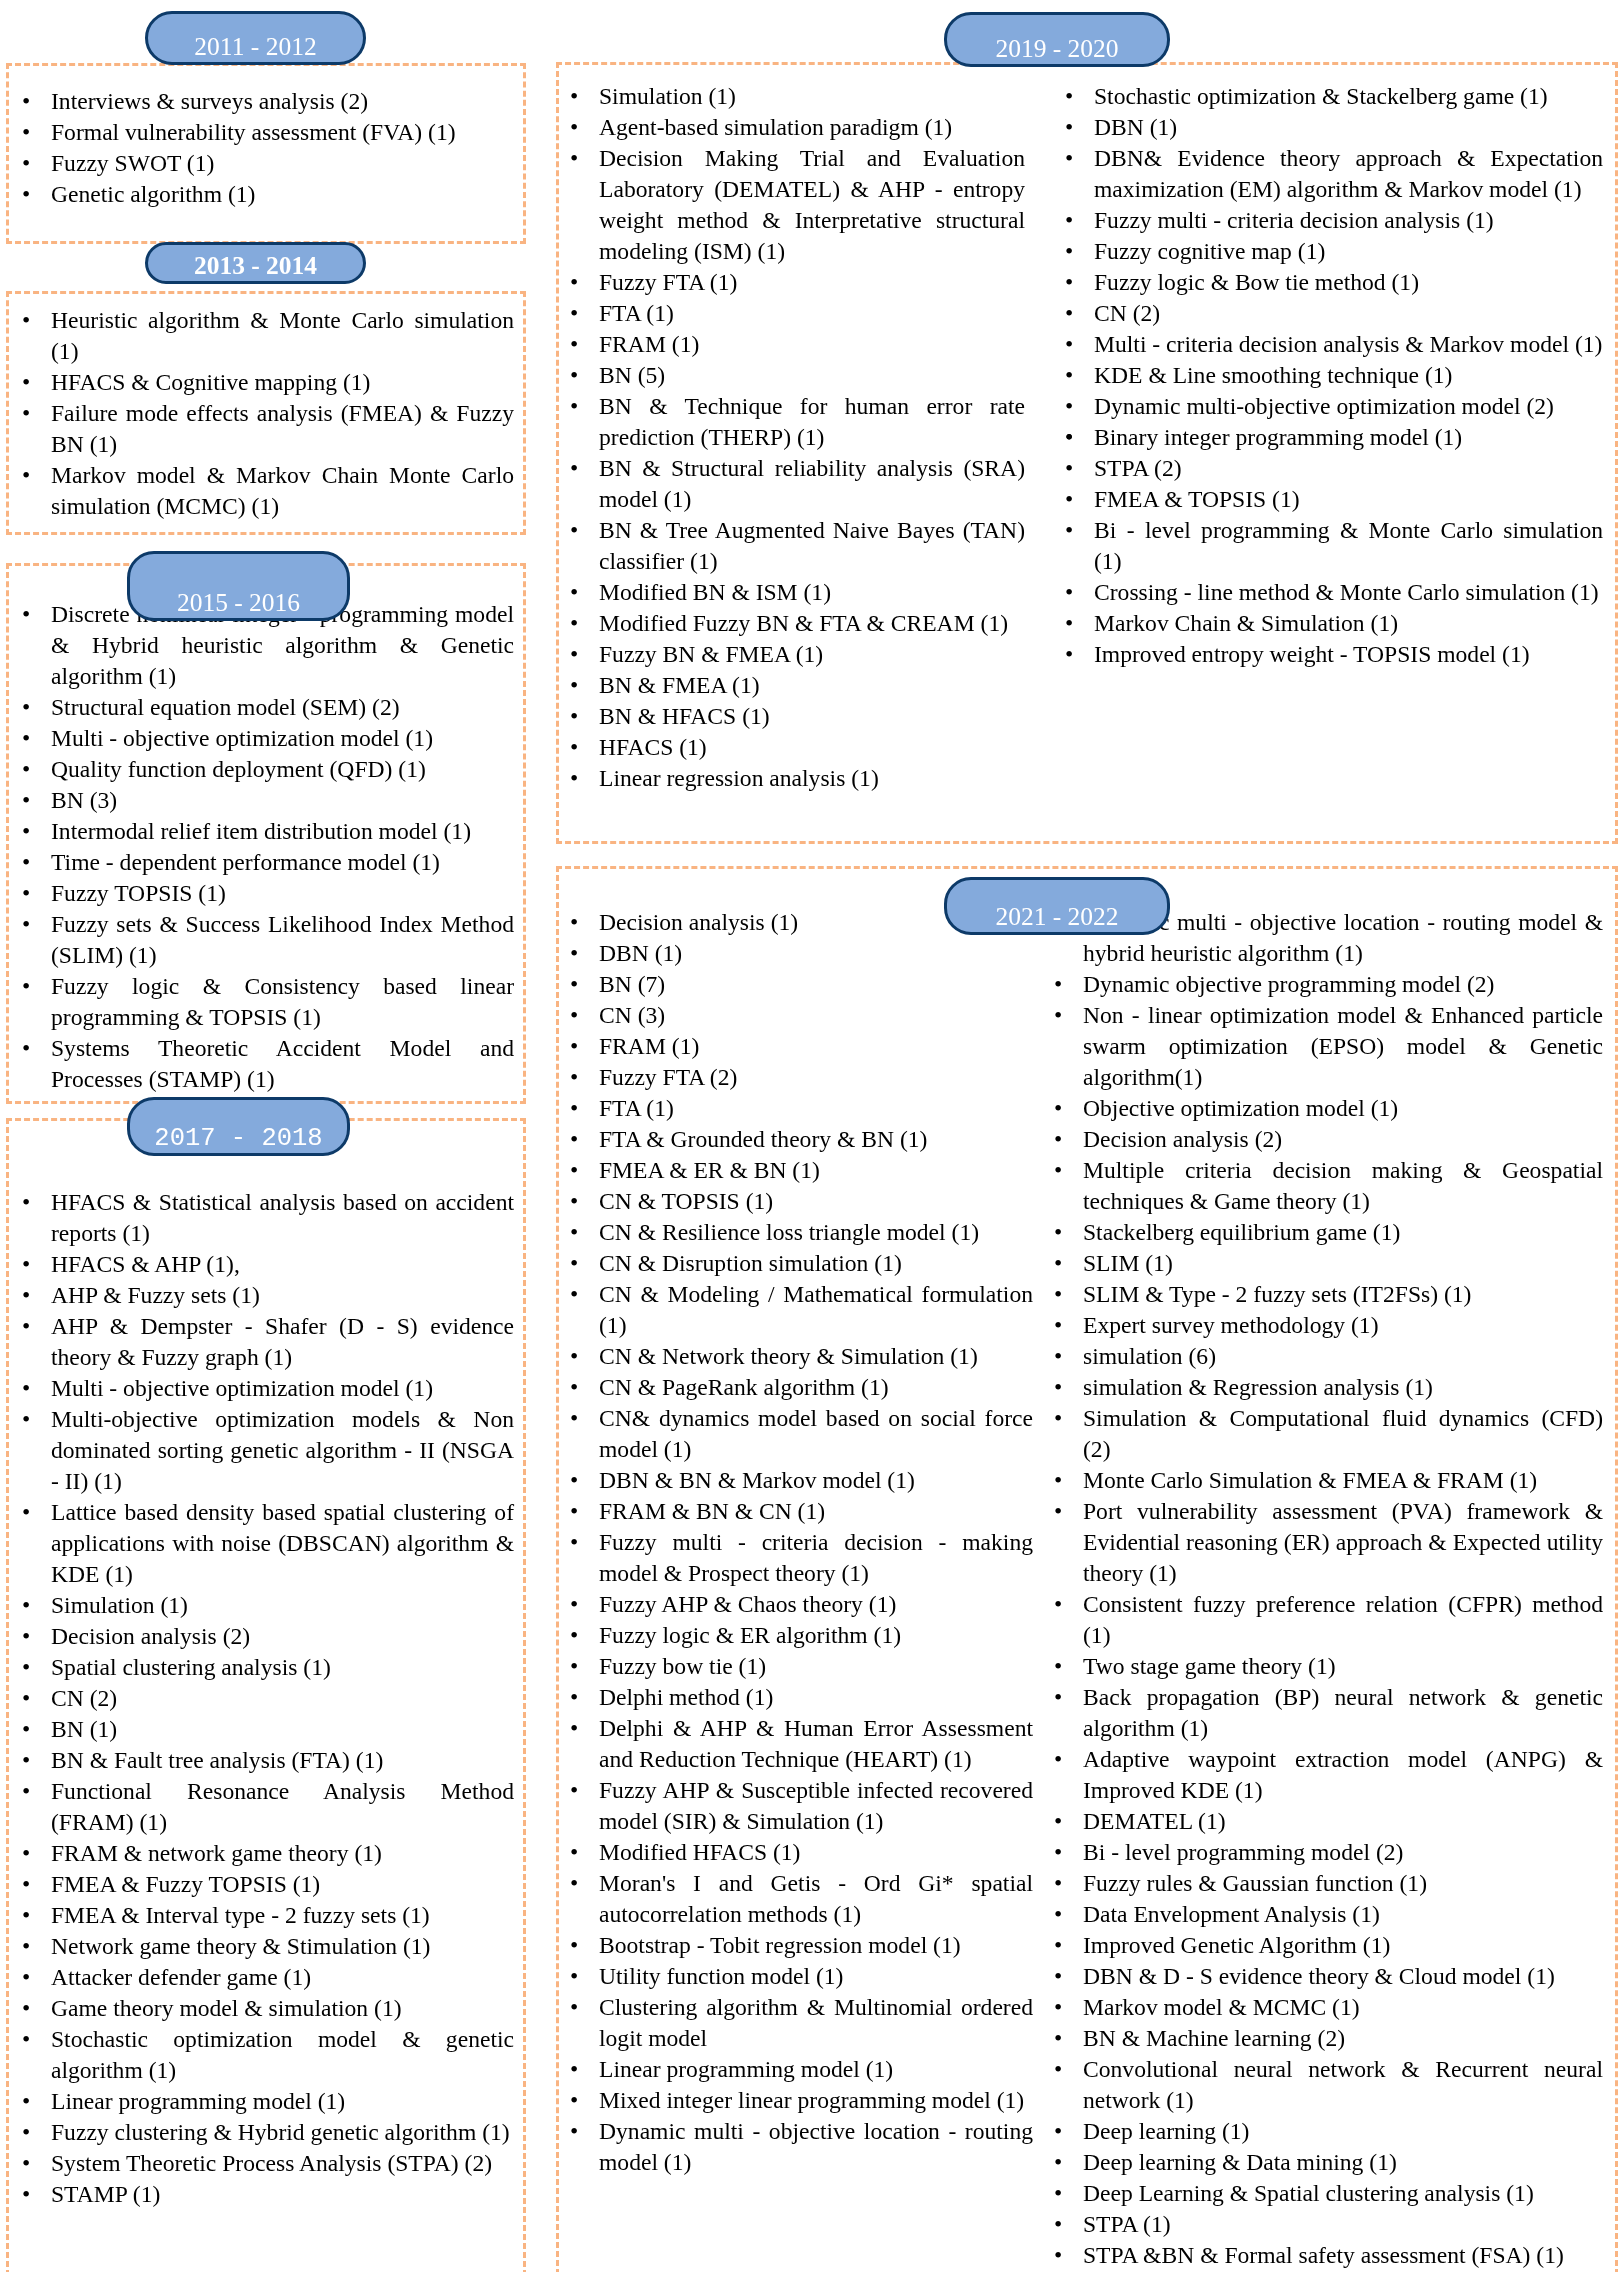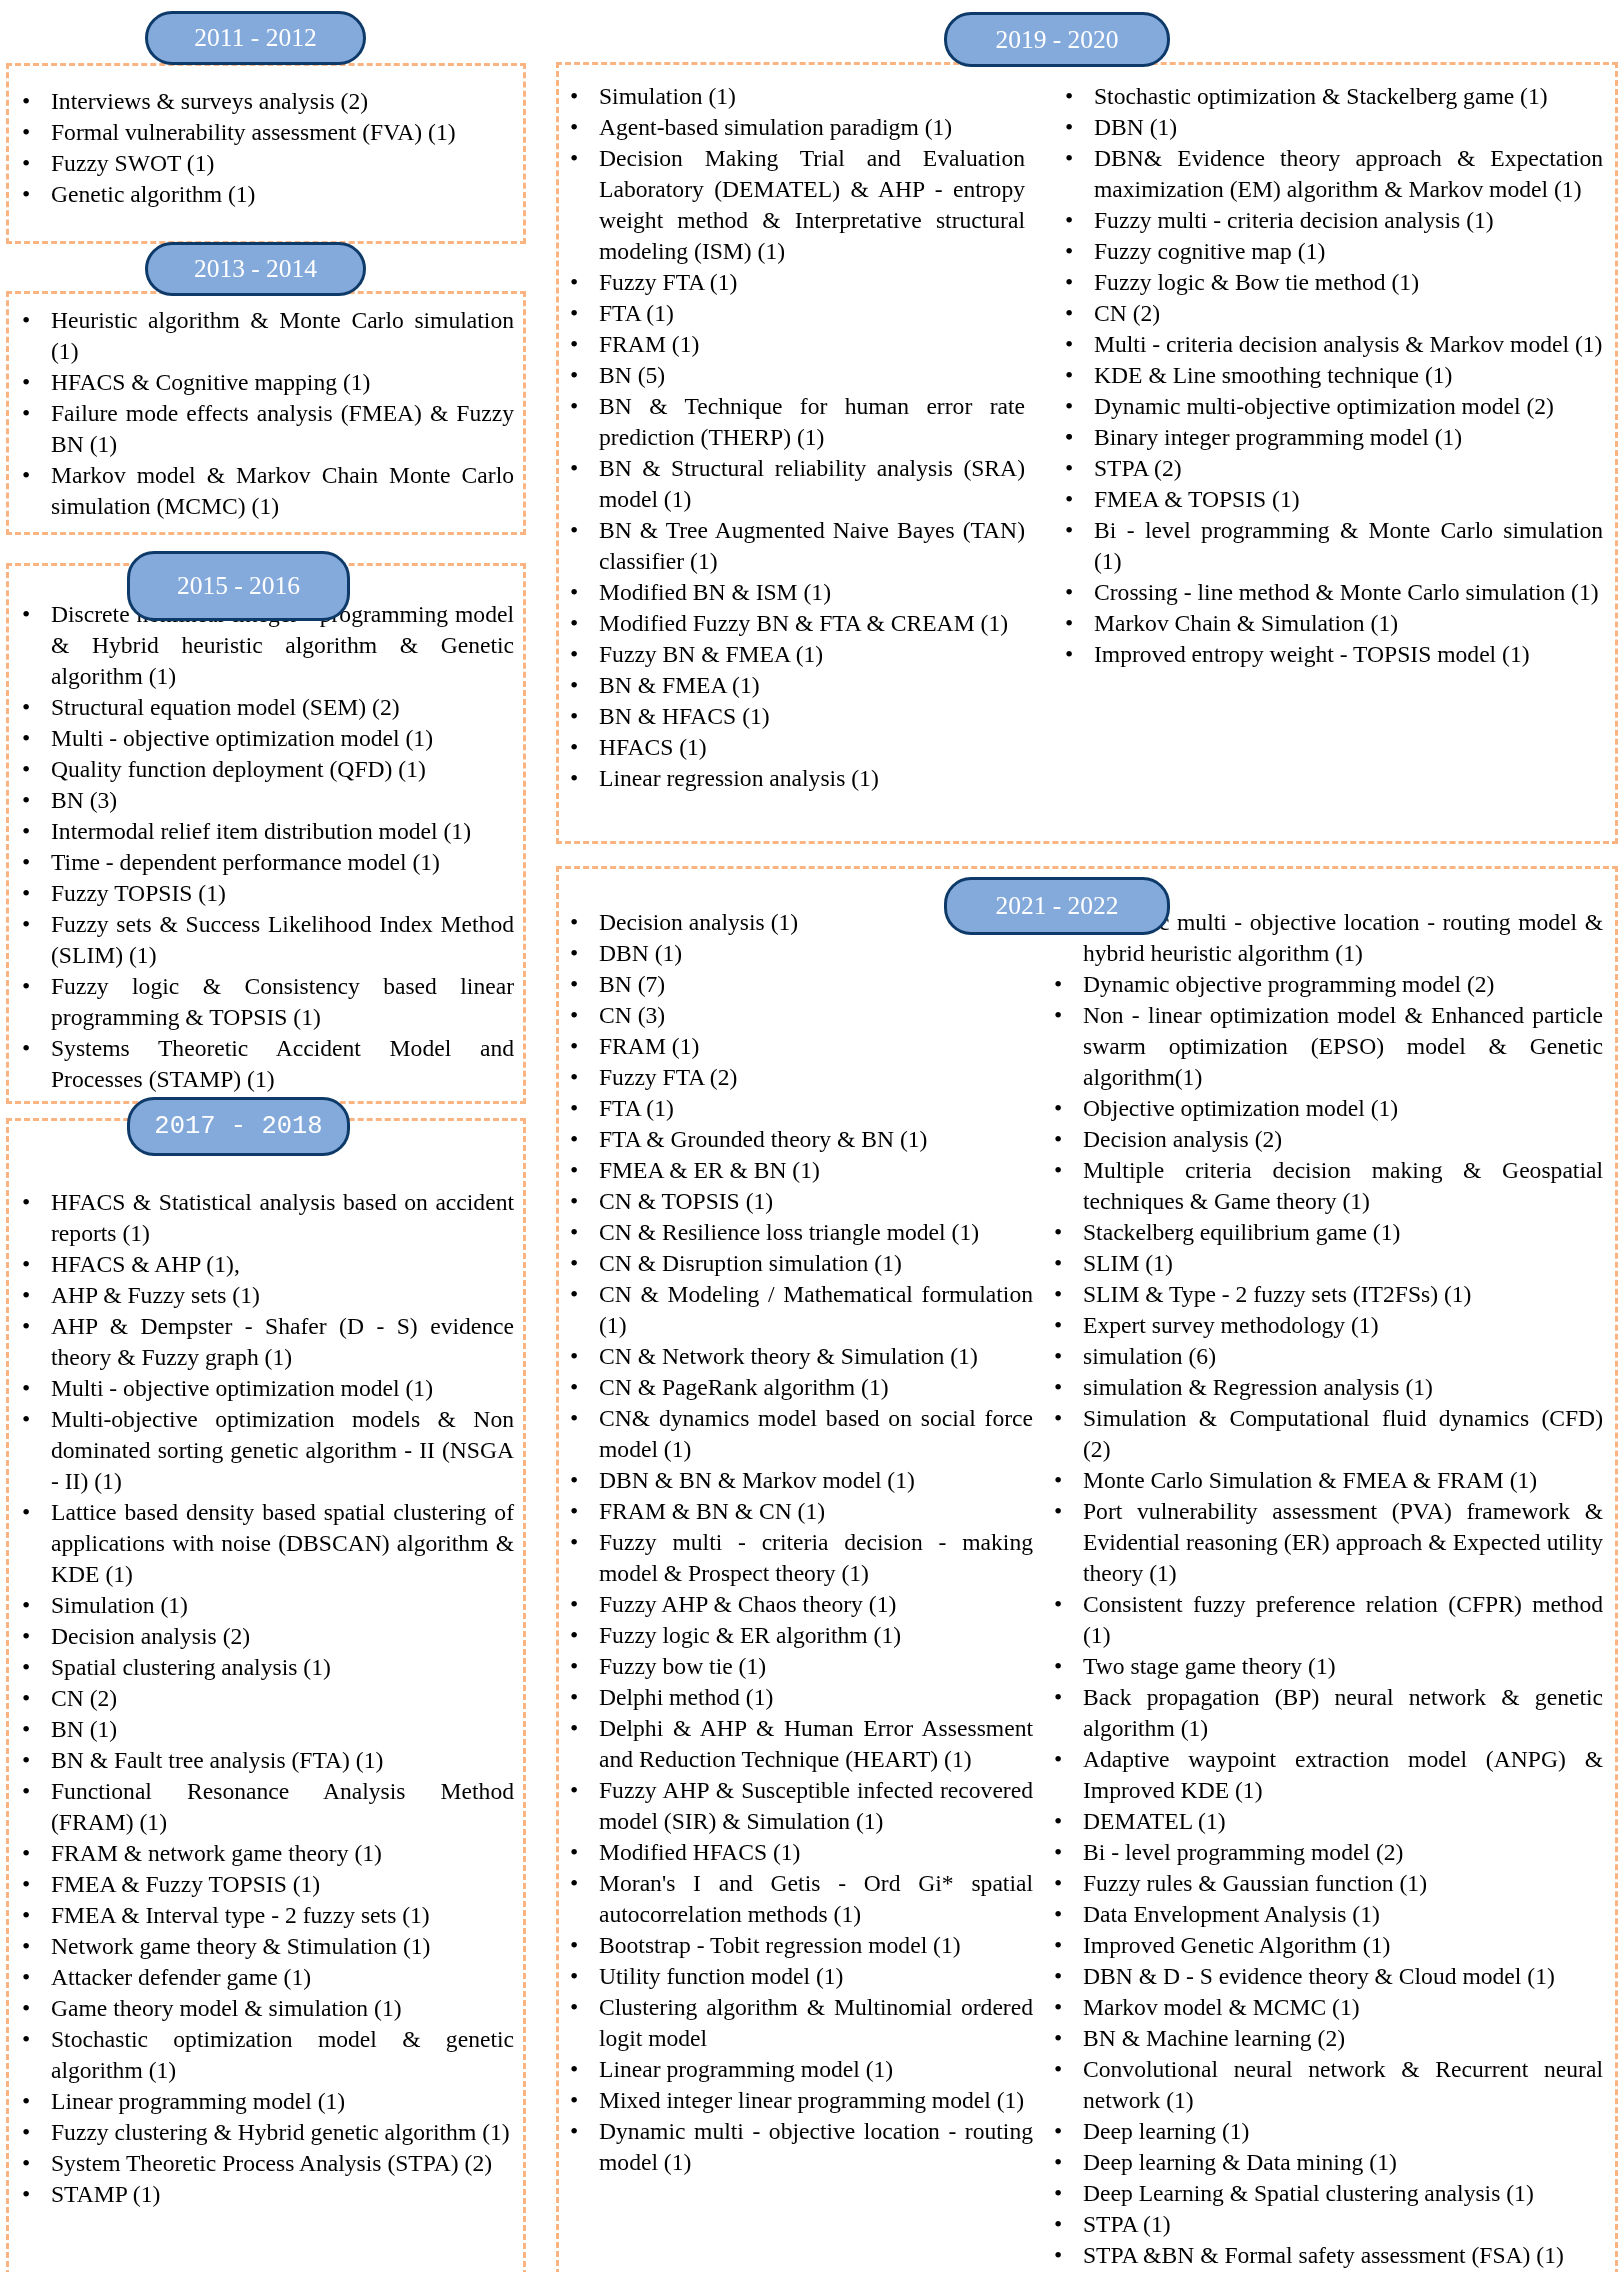--- a/index.html
+++ b/index.html
@@ -1,40 +1,40 @@
 <!DOCTYPE html>
 <html style="font-size:7.3px"><head>
 <meta charset="utf-8">
 <style>
   html, body { margin:0; padding:0; background:#ffffff; }
   body { width:1624px; height:2301px; position:relative; overflow:hidden;
          font-family:"Liberation Serif", "DejaVu Serif", serif; color:#000; }
   .box { position:absolute; border:3.6px dashed #f9b482; box-sizing:border-box; }
   .pill { position:absolute; background:#84aadc; border:3.2px solid #0d3a68; border-radius:27px;
-          box-sizing:border-box; display:flex; align-items:center; justify-content:center;
+          box-sizing:border-box; display:flex; align-items:flex-end; justify-content:center;
           color:#ffffff; font-size:25.5px; z-index:3; }
   ul.items { position:absolute; list-style:none; margin:0; padding:0; font-size:23.6px; line-height:31px; }
   ul.items li { position:relative; padding-left:42px; text-align:justify; }
   ul.items li .bullet { position:absolute; left:8.2px; top:0; width:18px; text-align:center; }
 </style>
 </head>
 <body>
 
 <div class="pill" style="left:145px; top:11.4px; width:221px; height:54px;">
   <span>2011 - 2012</span>
 </div>
 <div class="box" style="left:6.4px; top:63px; width:520px; height:181px;"></div>
 <ul class="items" style="left:9px; top:86px; width:505px;">
     <li><span class="bullet">•</span><span>Interviews &amp; surveys analysis (2)</span></li>
     <li><span class="bullet">•</span><span>Formal vulnerability assessment (FVA) (1)</span></li>
     <li><span class="bullet">•</span><span>Fuzzy SWOT (1)</span></li>
     <li><span class="bullet">•</span><span>Genetic algorithm (1)</span></li>
   </ul>
 
-<div class="pill" style="left:145px; top:242px; width:221px; height:54px;">
+<div class="pill" style="left:145px; top:242px; width:221px; height:42px;font-weight:bold;">
   <span>2013 - 2014</span>
 </div>
 <div class="box" style="left:6.4px; top:291px; width:520px; height:244px;"></div>
 <ul class="items" style="left:9px; top:305px; width:505px;">
     <li><span class="bullet">•</span><span>Heuristic algorithm &amp; Monte Carlo simulation (1)</span></li>
     <li><span class="bullet">•</span><span>HFACS &amp; Cognitive mapping (1)</span></li>
     <li><span class="bullet">•</span><span>Failure mode effects analysis (FMEA) &amp; Fuzzy BN (1)</span></li>
     <li><span class="bullet">•</span><span>Markov model &amp; Markov Chain Monte Carlo simulation (MCMC) (1)</span></li>
   </ul>
 

